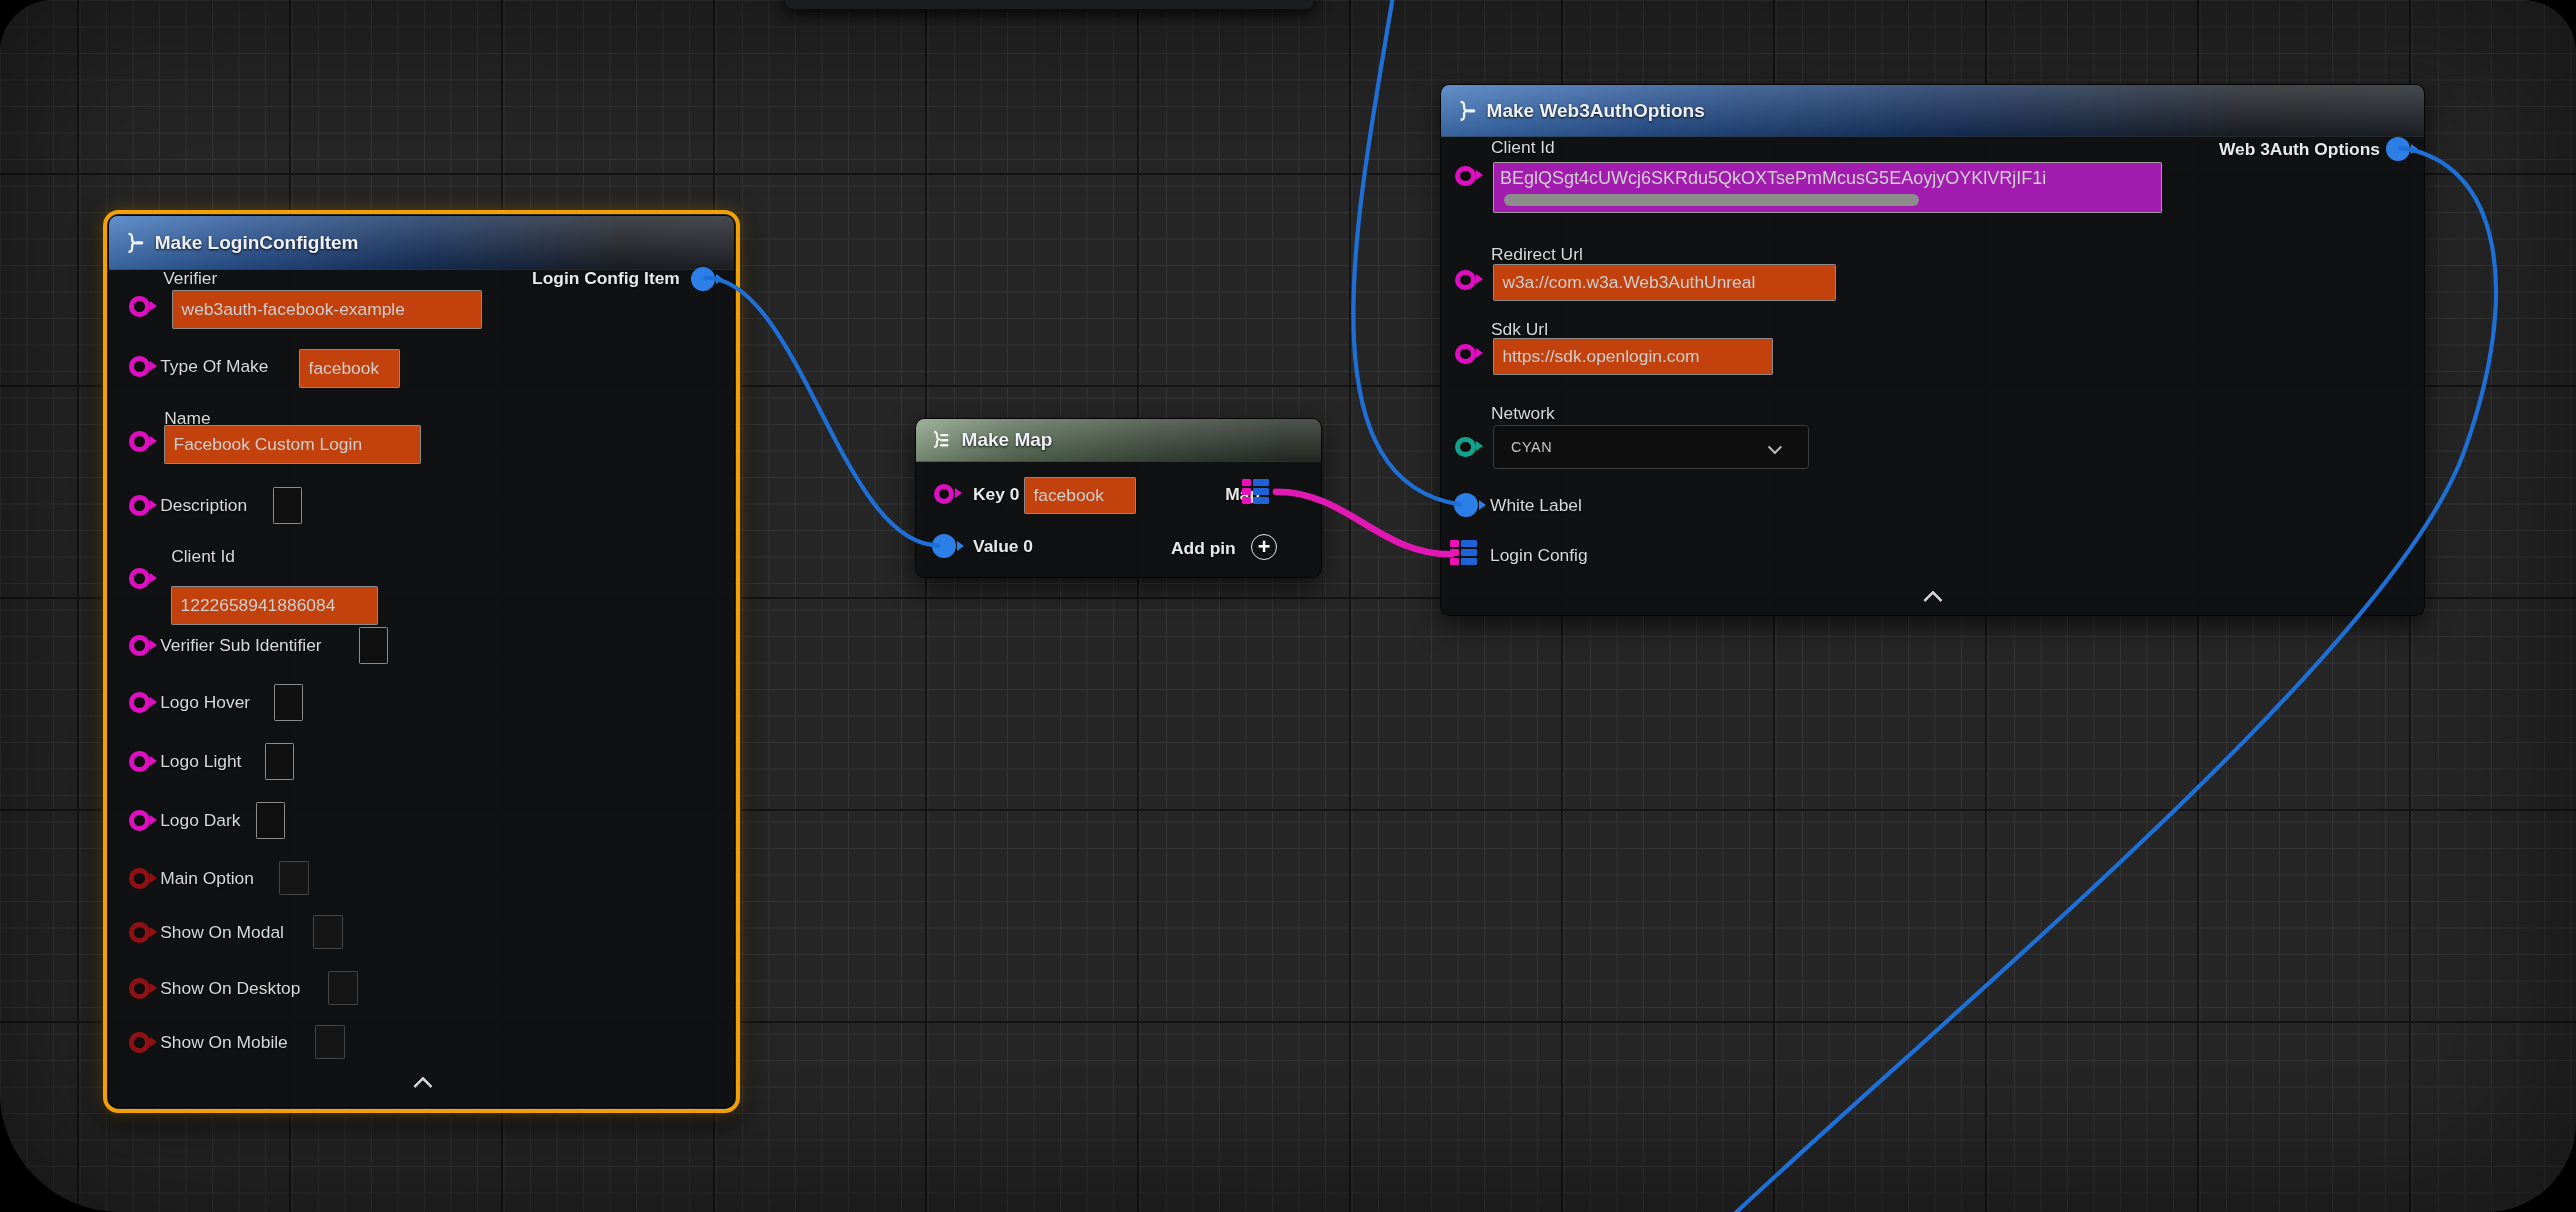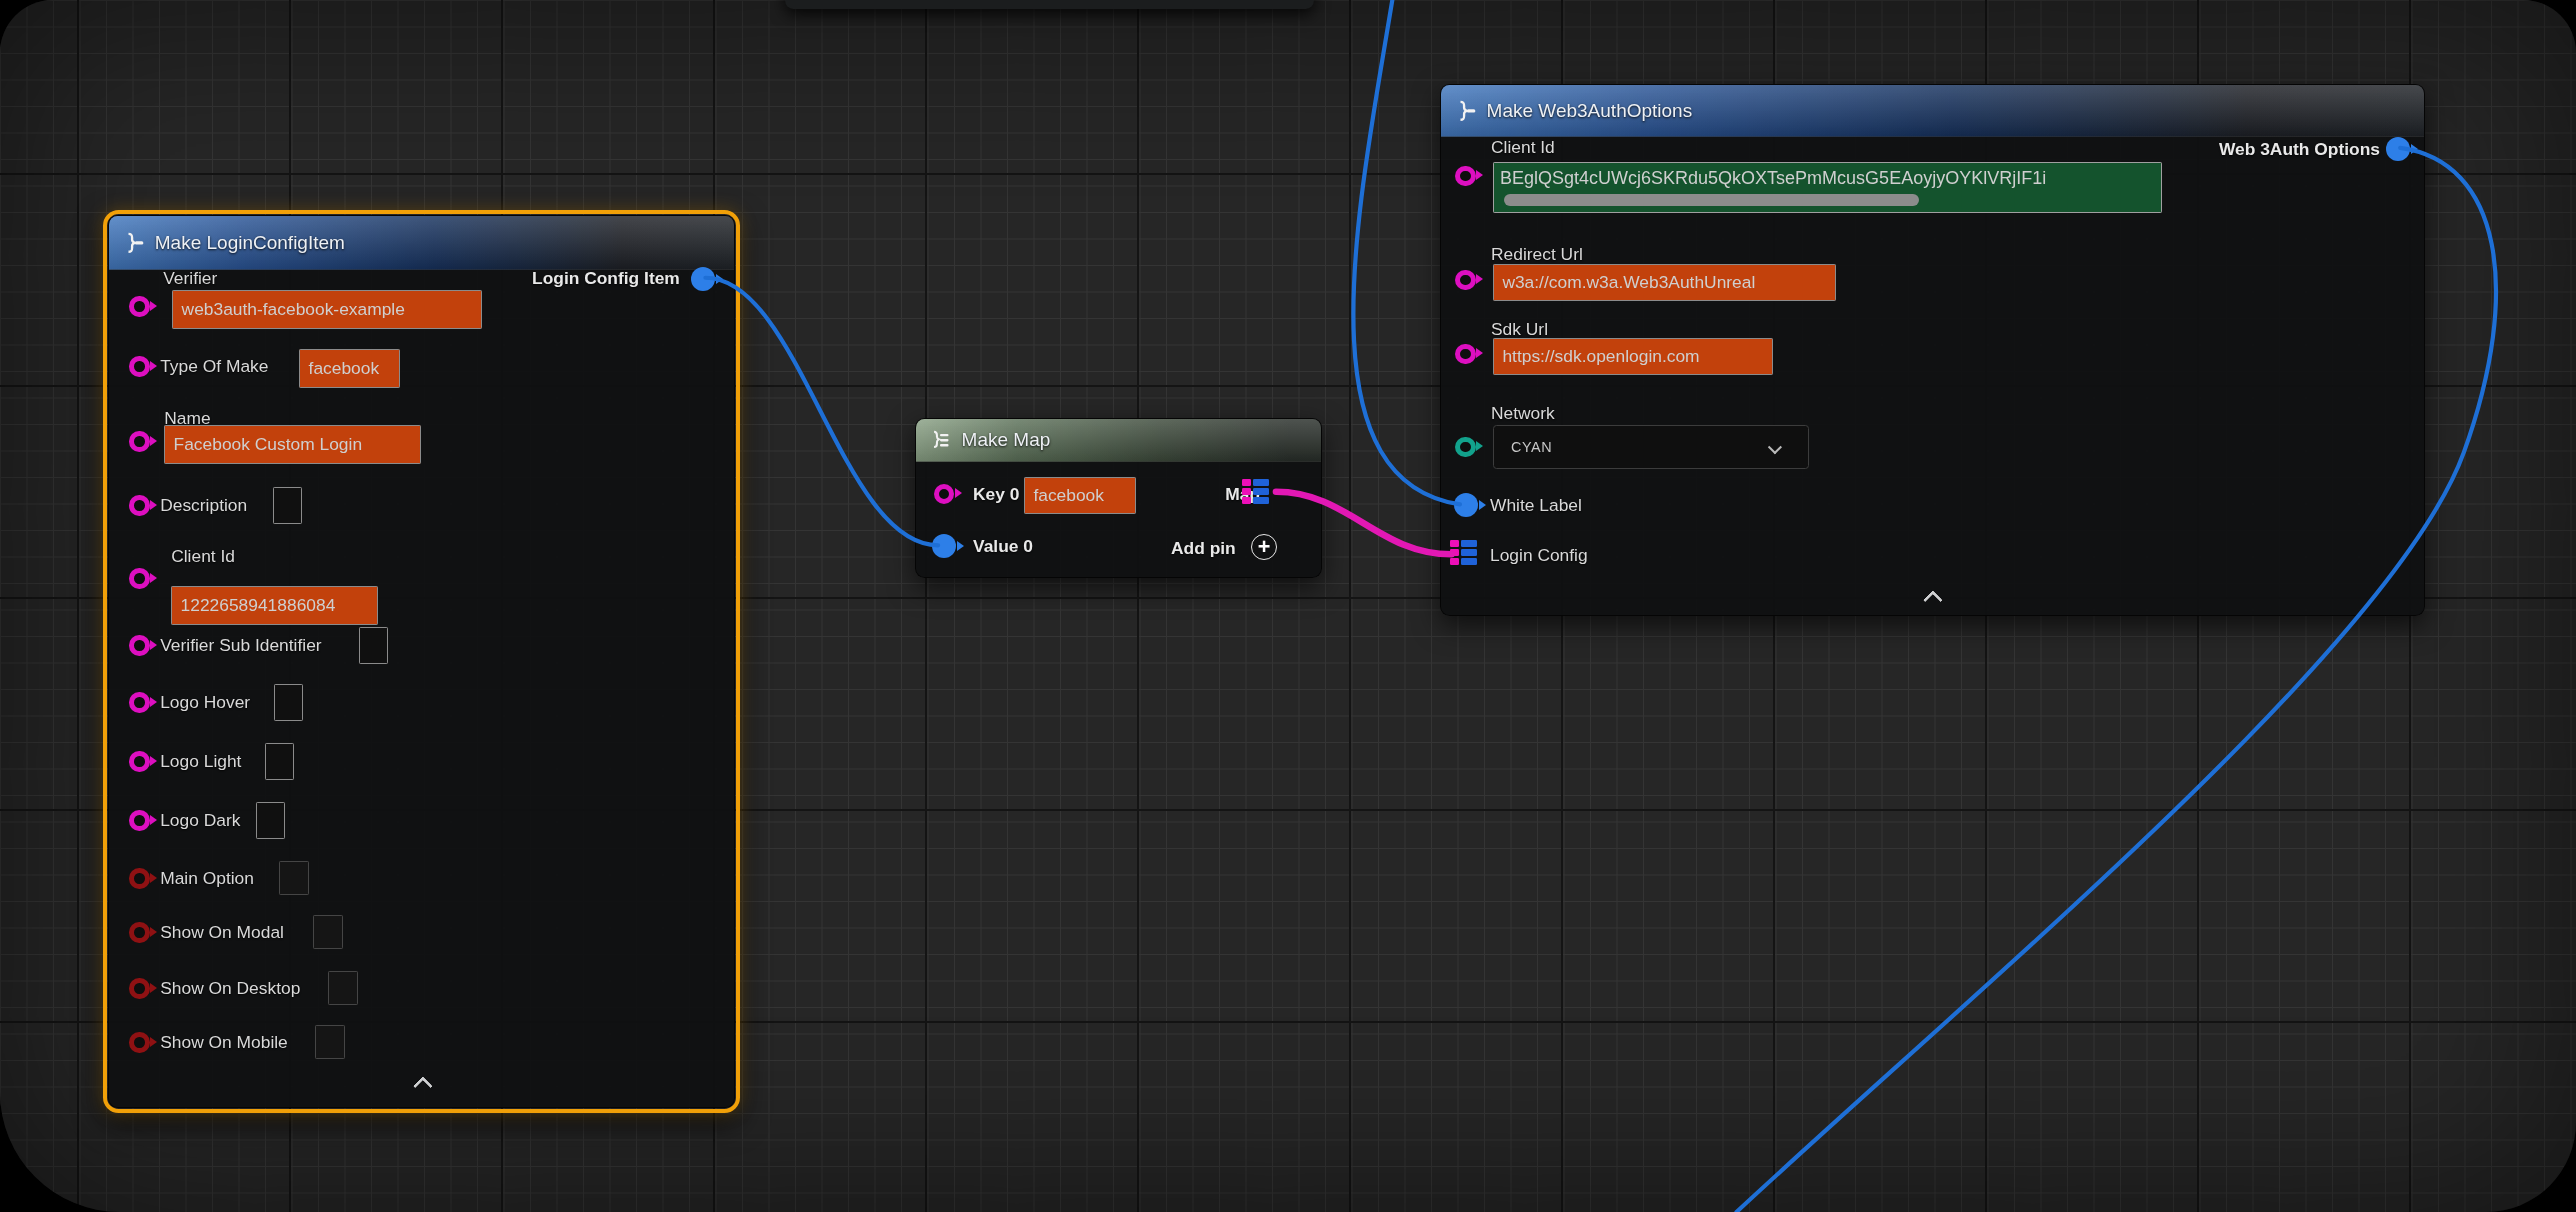--- a/index.html
+++ b/index.html
@@ -21,41 +21,41 @@
   .sel-wrap{position:absolute;border:4.2px solid #F1A008;border-radius:15.6px;
     box-shadow:0 0 17px rgba(241,160,8,.28),0 10.8px 29px rgba(0,0,0,.65);}
   .sel-wrap .node{left:1.2px;top:1.2px;right:1.2px;bottom:1.2px;border-radius:9.6px;box-shadow:none;}
   .hdr{position:absolute;left:0;top:0;right:0;display:flex;align-items:center;gap:9.6px;
     padding:0 12px;border-radius:8.4px 8.4px 0 0;box-sizing:border-box;
     border-bottom:1.2px solid rgba(0,0,0,.45);}
   .hdr-blue{background-image:linear-gradient(rgba(255,255,255,.17),rgba(0,0,0,.18)),
     linear-gradient(to right,#4379bf 0%,#2a5495 22%,#17325e 52%,#1e2127 82%,#212429 100%);}
   .hdr-green{background-image:linear-gradient(rgba(255,255,255,.17),rgba(0,0,0,.18)),
     linear-gradient(to right,#8ba286 0%,#5d725a 25%,#3e4b3c 60%,#2a302b 92%);}
-  .title{font-size:19px;font-weight:400;color:#eef1f5;text-shadow:0 1.2px 2.4px rgba(0,0,0,.9);white-space:nowrap;}
+  .title{font-size:19px;font-weight:700;color:#eef1f5;text-shadow:0 1.2px 2.4px rgba(0,0,0,.9);white-space:nowrap;}
   .lbl{position:absolute;font-size:17.4px;line-height:20.4px;color:#d9d9d9;
     text-shadow:0 1.2px 1.8px rgba(0,0,0,.85);white-space:nowrap;}
   .lbl.b{font-weight:600;color:#e9e9e9;}
   .pin{position:absolute;width:20.4px;height:20.4px;border-radius:50%;box-sizing:border-box;}
   .pin.ring{border:5.4px solid var(--c);background:#0e0e0e;}
   .pin.ring::after{content:"";position:absolute;left:16px;top:-0.6px;width:0;height:0;
     border-left:7.8px solid var(--c);border-top:5.4px solid transparent;border-bottom:5.4px solid transparent;}
   .pin.fill{width:24px;height:24px;background:var(--c);}
   .pin.fill::after{content:"";position:absolute;left:25px;top:6.6px;width:0;height:0;
     border-left:7.8px solid var(--c);border-top:5.4px solid transparent;border-bottom:5.4px solid transparent;}
   .pin.str{--c:#DD0FC0;} .pin.bool{--c:#8F1113;} .pin.obj{--c:#2D7FE8;} .pin.enum{--c:#12A28C;}
   .pinmap{position:absolute;display:grid;grid-template-columns:9px 16px;grid-auto-rows:6.6px;gap:2.4px;}
   .pinmap i{border-radius:1.2px;}
   .pinmap i.k{background:#ED0FB8;} .pinmap i.v{background:#1F62D8;}
   .tbox{position:absolute;height:35px;background:#c2410c;border:1.2px solid #8b8b8b;border-radius:1.2px;
     color:#cfcfcf;font-size:17.4px;line-height:34px;padding:0 8.4px;white-space:nowrap;overflow:hidden;box-sizing:content-box;}
   .tbox.tall{height:37px;line-height:36px;}
   .ebox{position:absolute;width:26.5px;height:35px;background:#101010;border:1.2px solid #8b8b8b;border-radius:1.2px;}
   .cb{position:absolute;width:28px;height:32px;background:#151515;border:1.2px solid #454545;border-radius:1.2px;}
-  .bigbox{position:absolute;background:#14532d;border:1.8px solid #a0a0a0;border-radius:1.2px;}
+  .bigbox{position:absolute;background:#a21caf;border:1.8px solid #a0a0a0;border-radius:1.2px;}
   .bigbox .txt{font-size:18px;line-height:28px;color:#cfcfcf;padding:1.2px 6px;white-space:nowrap;overflow:hidden;}
   .sbar{position:absolute;left:9.6px;bottom:6px;width:415px;height:12px;background:#8c8c8c;border-radius:6px;}
   .dd{position:absolute;background:#0f0f0f;border:1.2px solid #3c3c3c;border-radius:3.6px;}
   .dd .val{position:absolute;left:17px;top:13.2px;font-size:14.4px;color:#c6c6c6;letter-spacing:0.6px;}
   .chev-dn{position:absolute;width:12px;height:12px;}
   .chev-dn::before{content:"";position:absolute;left:0;top:1.2px;width:8.4px;height:8.4px;
     border-left:2.4px solid #b9b9b9;border-bottom:2.4px solid #b9b9b9;transform:rotate(-45deg);}
   .chev-up{position:absolute;width:20.4px;height:14.4px;cursor:pointer;}
   .chev-up::before{content:"";position:absolute;left:2.4px;top:3.6px;width:10.8px;height:10.8px;
     border-left:3px solid #cfd0d2;border-top:3px solid #cfd0d2;transform:rotate(45deg);border-radius:1.2px;}

